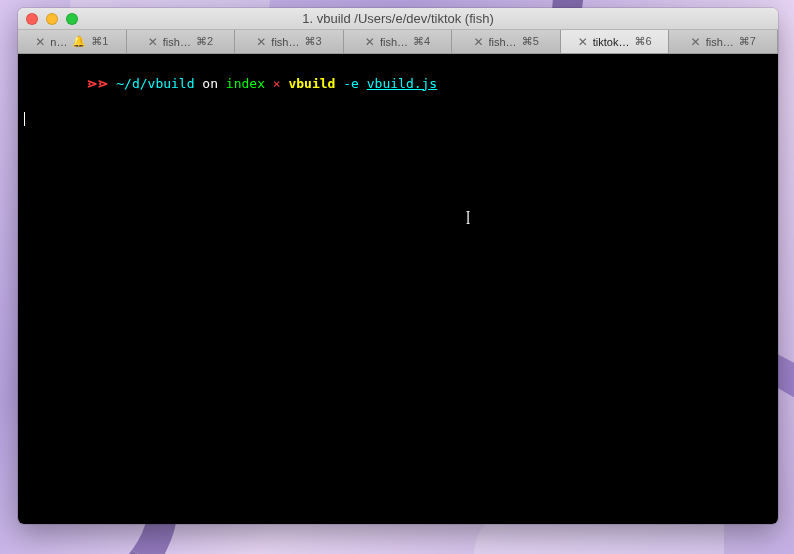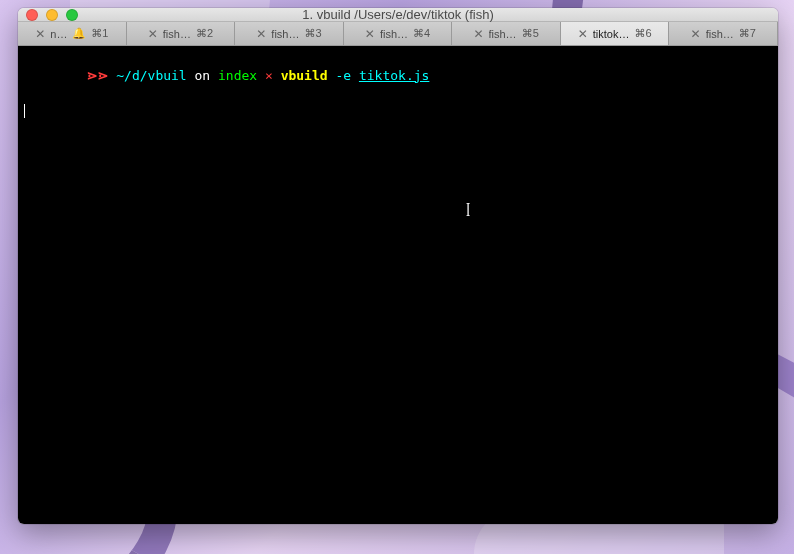--- a/index.html
+++ b/index.html
@@ -37,21 +37,21 @@
       height: 516px;
       background: #ececec;
       border-radius: 6px;
       box-shadow: 0 10px 30px rgba(0,0,0,0.35), 0 0 0 1px rgba(0,0,0,0.1);
       overflow: hidden;
       display: flex;
       flex-direction: column;
     }
 
     .title-bar {
-      height: 14px;
+      height: 22px;
       background: linear-gradient(#e7e7e7, #d6d6d6);
       border-bottom: 1px solid #b5b5b5;
       display: flex;
       align-items: center;
       padding: 0 8px;
       position: relative;
     }
     .traffic-lights { display: flex; gap: 8px; align-items: center; }
     .light { width: 12px; height: 12px; border-radius: 50%; border: 0.5px solid rgba(0,0,0,0.15);}
     .light.red { background: #ff5f57; }
@@ -204,21 +204,21 @@
       <div class="tab">
         <span class="close-x">✕</span>
         <span class="tab-label">fish…</span>
         <span class="shortcut">⌘7</span>
       </div>
     </div>
 
   <div class="terminal-body">
     <div class="prompt-line">
       <span>
-        <span class="p-icon">⋗⋗</span> <span class="p-path">~/d/vbuil</span> <span class="p-on">on</span> <span class="p-branch">index</span> <span class="p-x">×</span> <span class="p-cmd">vbuild</span> <span class="p-flag">-e</span> <span class="p-arg">tiktok.js</span>
+        <span class="p-icon">⋗⋗</span> <span class="p-path">~/d/vbuild</span> <span class="p-on">on</span> <span class="p-branch">index</span> <span class="p-x">×</span> <span class="p-cmd">vbuild</span> <span class="p-flag">-e</span> <span class="p-arg">vbuild.js</span>
       </span>
     </div>
     <div class="cursor-line"><span class="block-cursor"></span></div>
 
     <div class="ibeam">I</div>
   </div>
 
 </div>
 
 </body></html>

